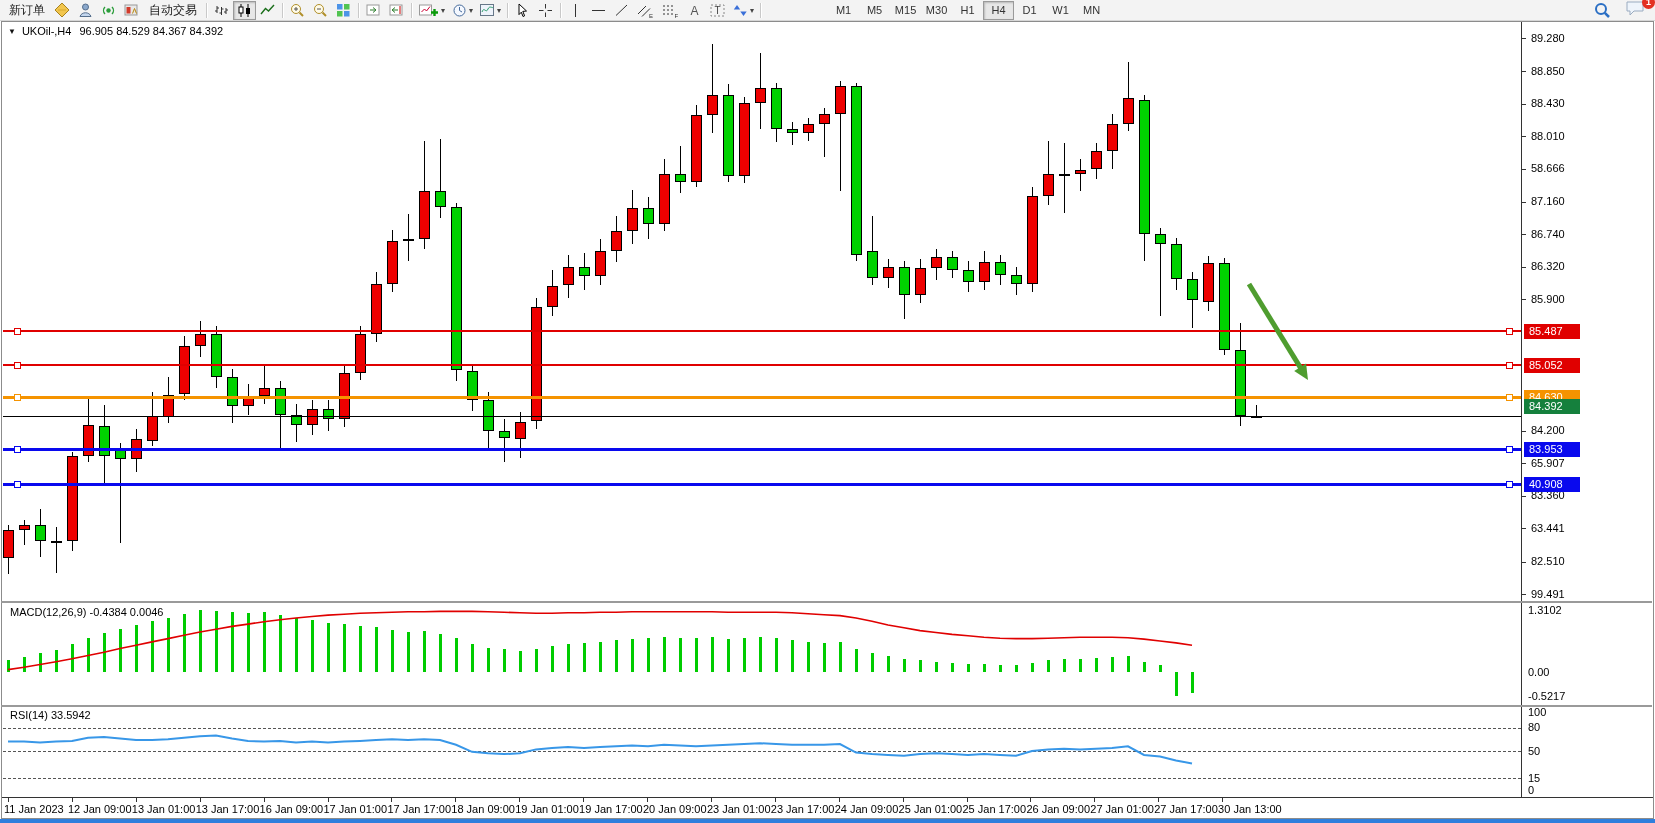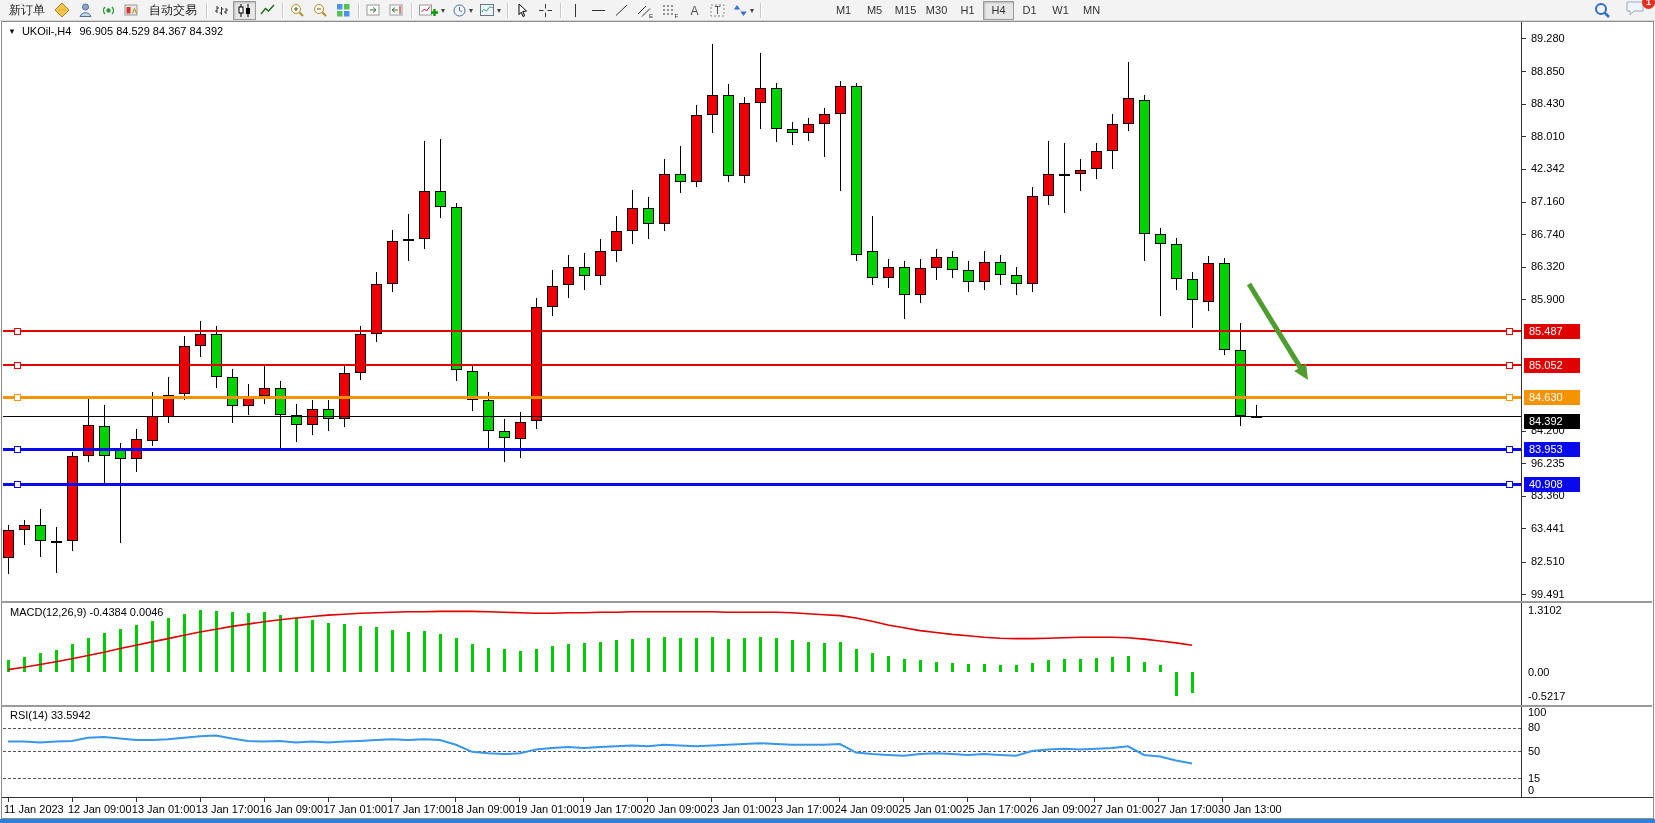--- a/index.html
+++ b/index.html
@@ -523,47 +523,47 @@
   <div id="layer-axis">
       <div class="ptickmark" style="left:1522px;top:38.0px"></div>
       <div class="ptick" style="left:1531px;top:32.5px">89.280</div>
       <div class="ptickmark" style="left:1522px;top:71.3px"></div>
       <div class="ptick" style="left:1531px;top:65.8px">88.850</div>
       <div class="ptickmark" style="left:1522px;top:103.7px"></div>
       <div class="ptick" style="left:1531px;top:98.2px">88.430</div>
       <div class="ptickmark" style="left:1522px;top:136.2px"></div>
       <div class="ptick" style="left:1531px;top:130.7px">88.010</div>
       <div class="ptickmark" style="left:1522px;top:168.7px"></div>
-      <div class="ptick" style="left:1531px;top:163.2px">42.342</div>
+      <div class="ptick" style="left:1531px;top:163.2px">58.666</div>
       <div class="ptickmark" style="left:1522px;top:201.9px"></div>
       <div class="ptick" style="left:1531px;top:196.4px">87.160</div>
       <div class="ptickmark" style="left:1522px;top:234.4px"></div>
       <div class="ptick" style="left:1531px;top:228.9px">86.740</div>
       <div class="ptickmark" style="left:1522px;top:266.9px"></div>
       <div class="ptick" style="left:1531px;top:261.4px">86.320</div>
       <div class="ptickmark" style="left:1522px;top:299.4px"></div>
       <div class="ptick" style="left:1531px;top:293.9px">85.900</div>
       <div class="ptickmark" style="left:1522px;top:430.8px"></div>
       <div class="ptick" style="left:1531px;top:425.3px">84.200</div>
       <div class="ptickmark" style="left:1522px;top:463.3px"></div>
-      <div class="ptick" style="left:1531px;top:457.8px">96.235</div>
+      <div class="ptick" style="left:1531px;top:457.8px">65.907</div>
       <div class="ptickmark" style="left:1522px;top:495.8px"></div>
       <div class="ptick" style="left:1531px;top:490.3px">83.360</div>
       <div class="ptickmark" style="left:1522px;top:528.3px"></div>
       <div class="ptick" style="left:1531px;top:522.8px">63.441</div>
       <div class="ptickmark" style="left:1522px;top:561.5px"></div>
       <div class="ptick" style="left:1531px;top:556.0px">82.510</div>
       <div class="ptickmark" style="left:1522px;top:594.0px"></div>
       <div class="ptick" style="left:1531px;top:588.5px">99.491</div>
       <div class="pbadge" style="top:323.8px;background:#e00000">85.487</div>
       <div class="pbadge" style="top:357.5px;background:#e00000">85.052</div>
       <div class="pbadge" style="top:390.1px;background:#f59300">84.630</div>
       <div class="pbadge" style="top:442.4px;background:#0909ee">83.953</div>
       <div class="pbadge" style="top:477.1px;background:#0909ee">40.908</div>
-      <div class="pbadge" style="top:414px;background:#000000">84.392</div>
+      <div class="pbadge" style="top:399px;background:#15803d">84.392</div>
       <div class="ptick" style="left:1528px;top:604.9px">1.3102</div>
       <div class="ptick" style="left:1528px;top:666.5px">0.00</div>
       <div class="ptick" style="left:1528px;top:691.0px">-0.5217</div>
       <div class="ptick" style="left:1528px;top:706.5px">100</div>
       <div class="ptick" style="left:1528px;top:722.1px">80</div>
       <div class="ptick" style="left:1528px;top:745.5px">50</div>
       <div class="ptick" style="left:1528px;top:772.8px">15</div>
       <div class="ptick" style="left:1528px;top:784.5px">0</div>
       <div class="dash" style="top:727.6px"></div>
       <div class="dash" style="top:751.0px"></div>

